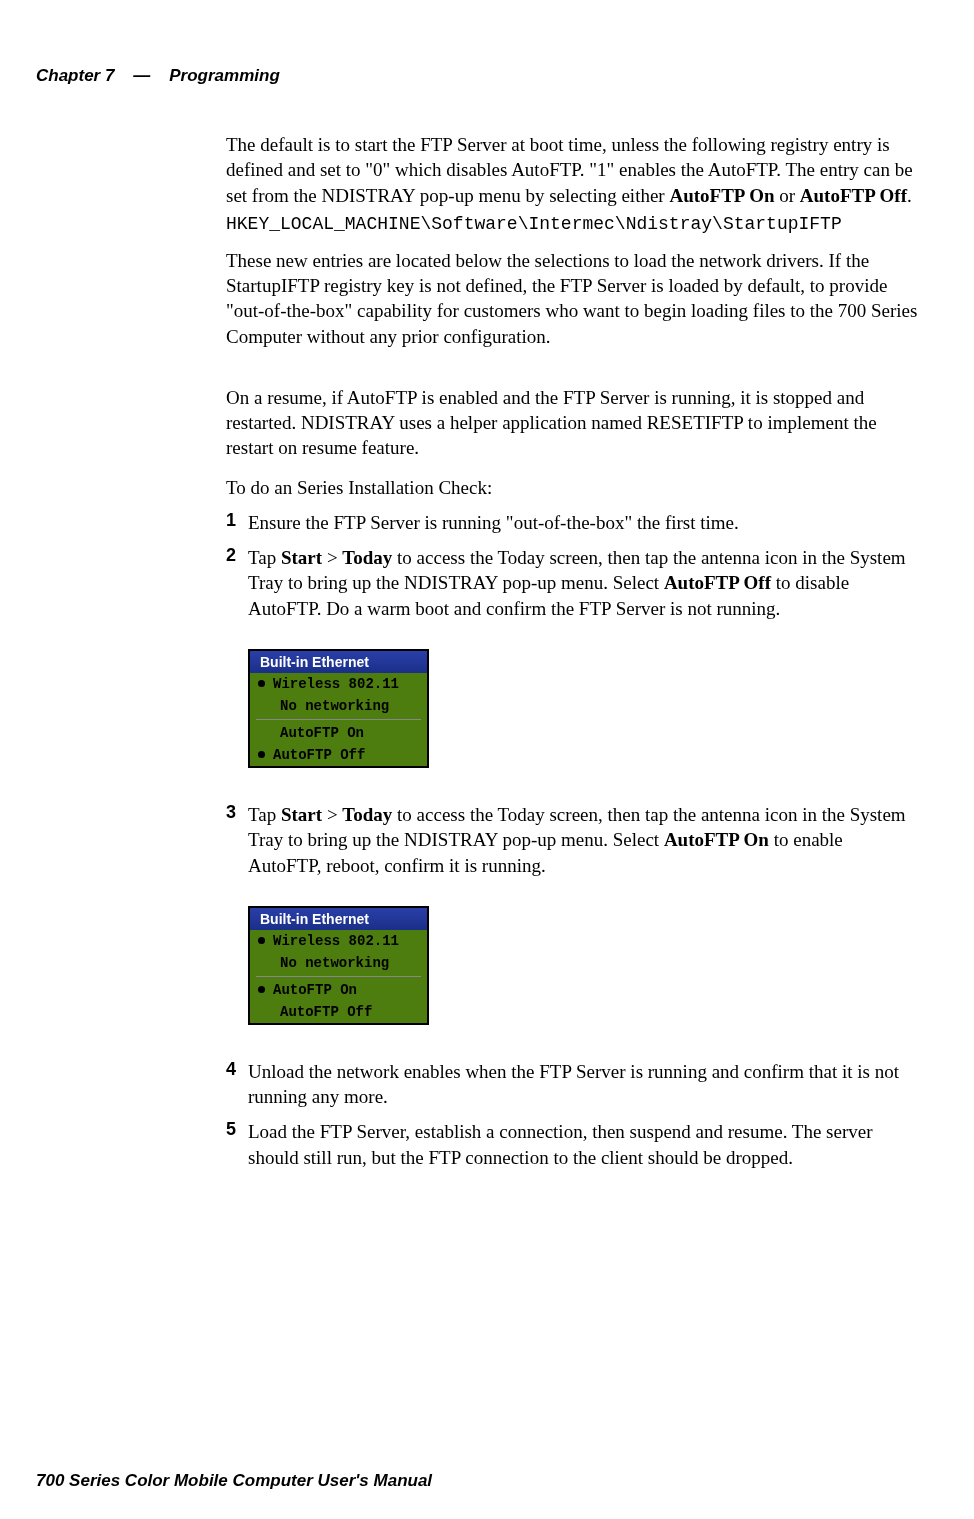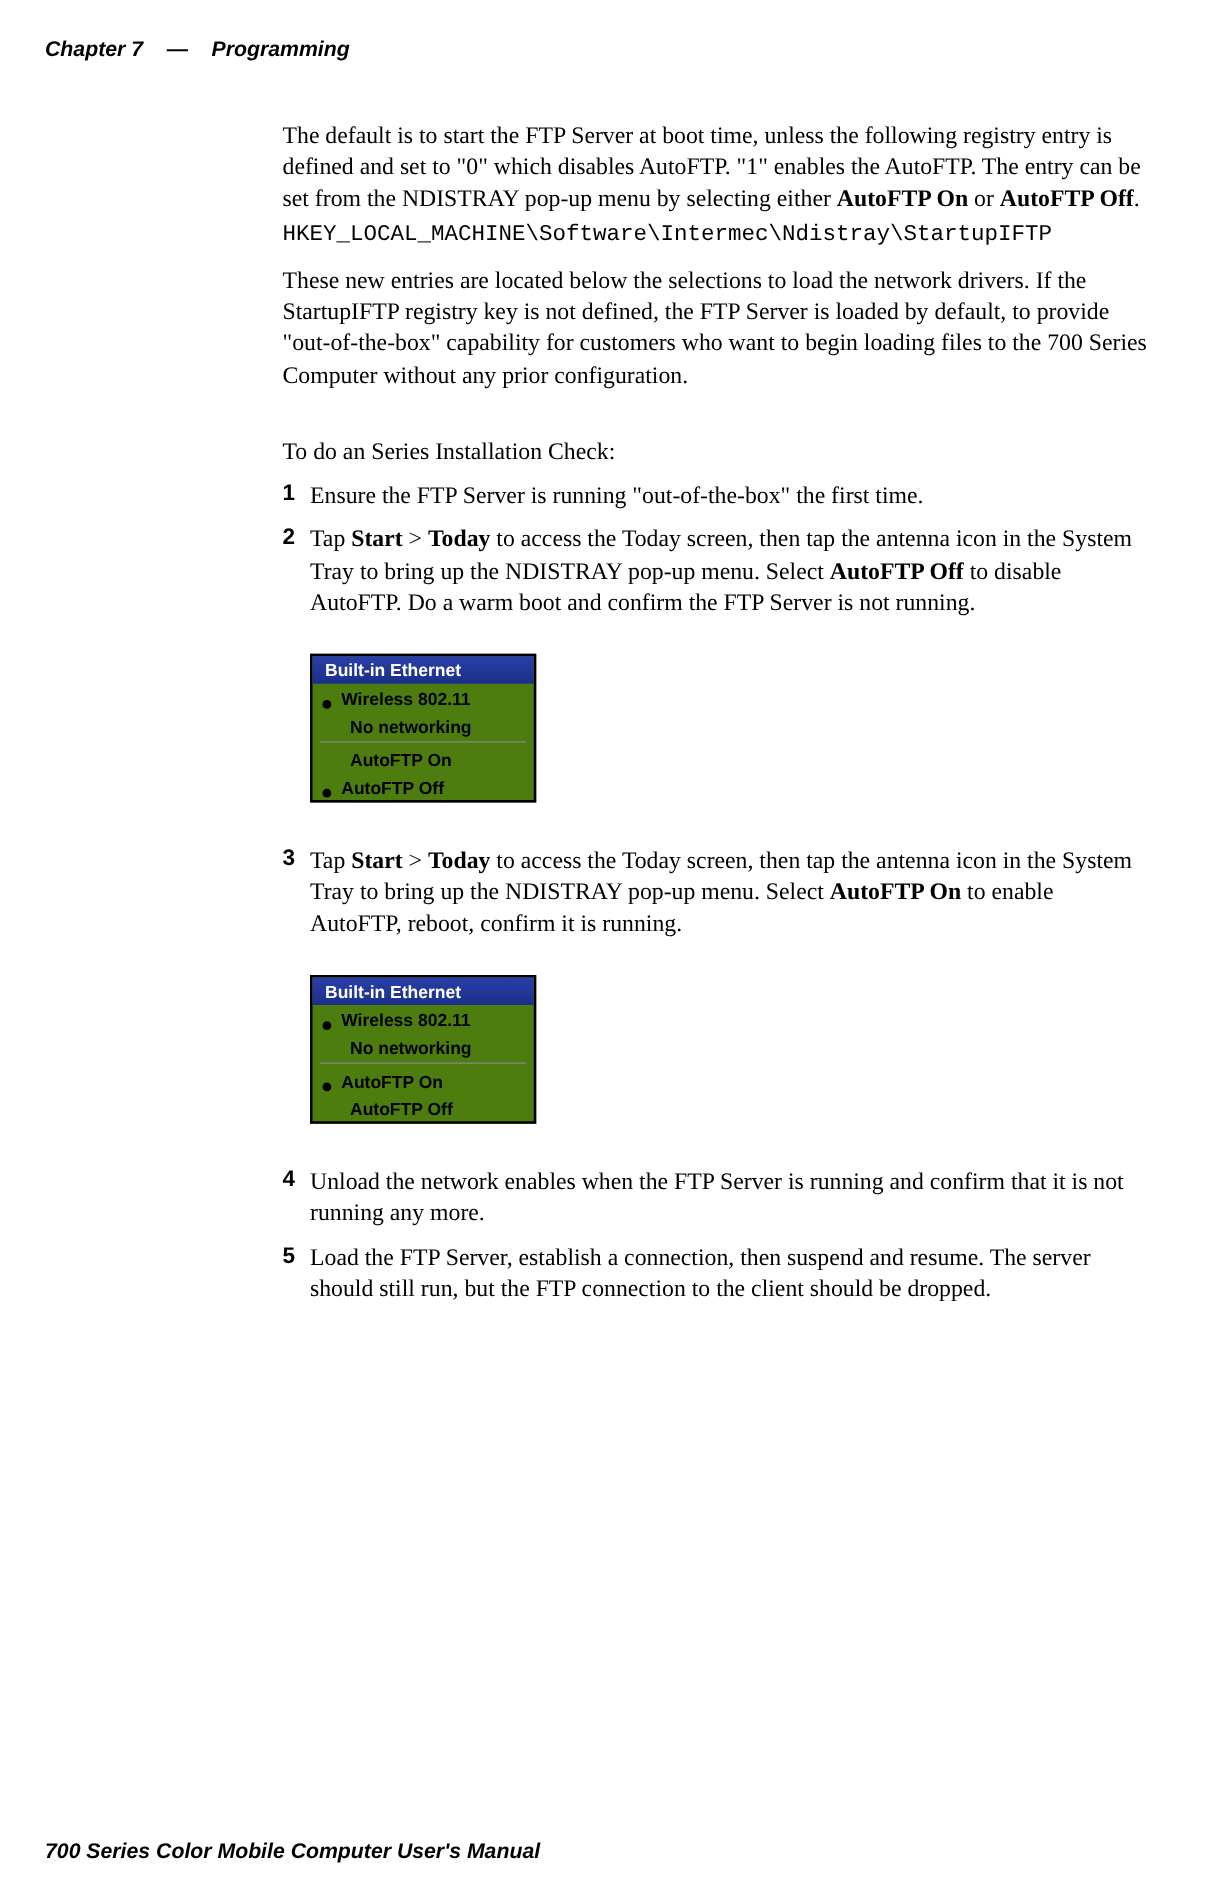--- a/index.html
+++ b/index.html
@@ -12,21 +12,21 @@
       position: relative;
     }
     .header {
       display: flex;
       padding: 30px 36px 10px 36px;
       font-family: Arial, Helvetica, sans-serif;
       font-weight: bold;
       font-style: italic;
       font-size: 17px;
     }
-    .header-left { flex: 1; }
+    .header-left { flex: 1; margin-top: 36px; }
     .content {
       padding: 0 36px 0 36px;
     }
     .body-text {
       margin-left: 190px;
       margin-right: 20px;
     }
     .para {
       font-size: 19px;
       line-height: 1.33;
@@ -85,23 +85,24 @@
       background: #4d7c0f;
     }
     .menu-title {
       background: linear-gradient(to bottom, #2a3fa8, #1a2f88);
       color: #fff;
       padding: 3px 10px;
       font-size: 14px;
     }
     .menu-row {
       display: flex;
-      align-items: flex-end;
+      align-items: center;
       padding: 2px 4px 2px 8px;
       min-height: 22px;
+      font-family: Liberation Mono, monospace;
     }
     .bullet {
       width: 7px;
       height: 7px;
       background: #000;
       border-radius: 50%;
       margin-right: 8px;
       flex-shrink: 0;
     }
     .no-bullet { width: 7px; margin-right: 8px; flex-shrink:0; }
@@ -142,20 +143,21 @@
   <div class="body-text">
     <p class="para">
       <span>The default is to start the FTP Server at boot time, unless the following registry entry is defined and set to "0" which disables AutoFTP. "1" enables the AutoFTP. The entry can be set from the NDISTRAY pop-up menu by selecting either </span><span class="bold">AutoFTP On</span><span> or </span><span class="bold">AutoFTP Off</span><span>.</span>
     </p>
     <p class="code">HKEY_LOCAL_MACHINE\Software\Intermec\Ndistray\StartupIFTP</p>
     <p class="para">These new entries are located below the selections to load the network drivers. If the StartupIFTP registry key is not defined, the FTP Server is loaded by default, to provide "out-of-the-box" capability for customers who want to begin loading files to the 700 Series Computer without any prior configuration.</p>
   </div>
 
 
   <div class="body-text">
+    <p class="para">On a resume, if AutoFTP is enabled and the FTP Server is running, it is stopped and restarted. NDISTRAY uses a helper application named RESETIFTP to implement the restart on resume feature.</p>
     <p class="para">To do an Series Installation Check:</p>
 
     <div class="ol-item">
       <div class="ol-num">1</div>
       <div class="ol-text">Ensure the FTP Server is running "out-of-the-box" the first time.</div>
     </div>
 
     <div class="ol-item">
       <div class="ol-num">2</div>
       <div class="ol-text">

